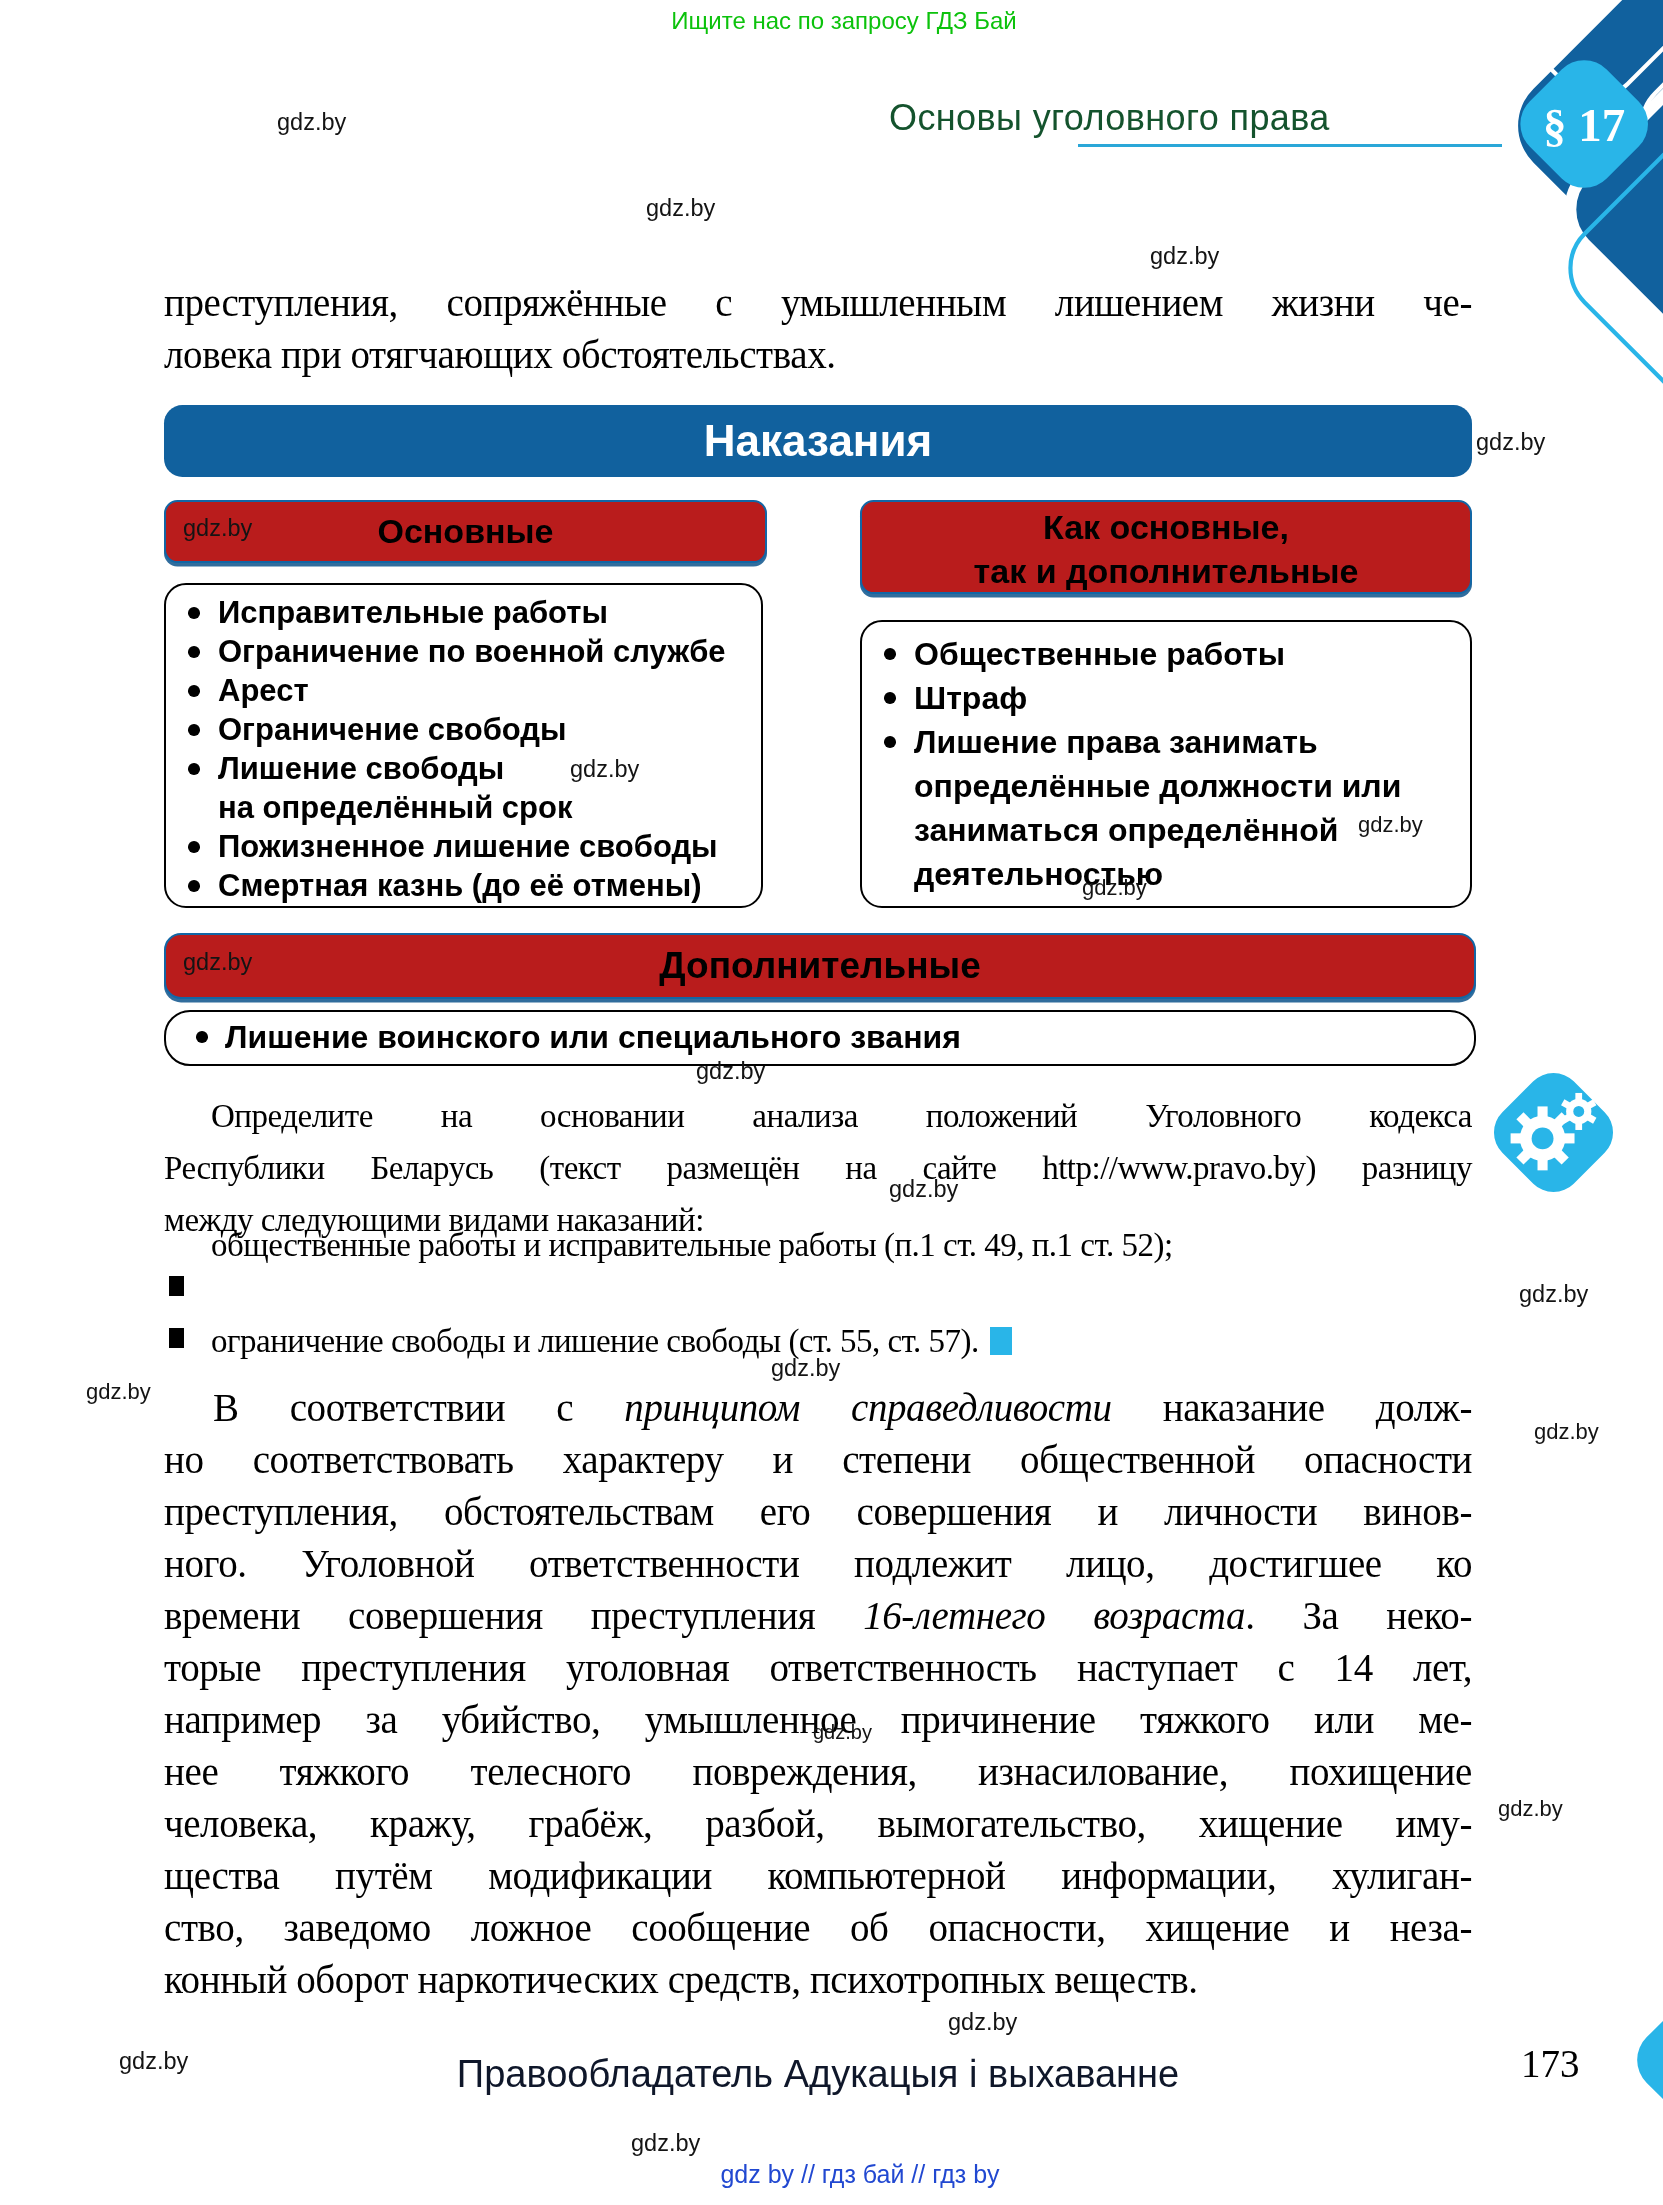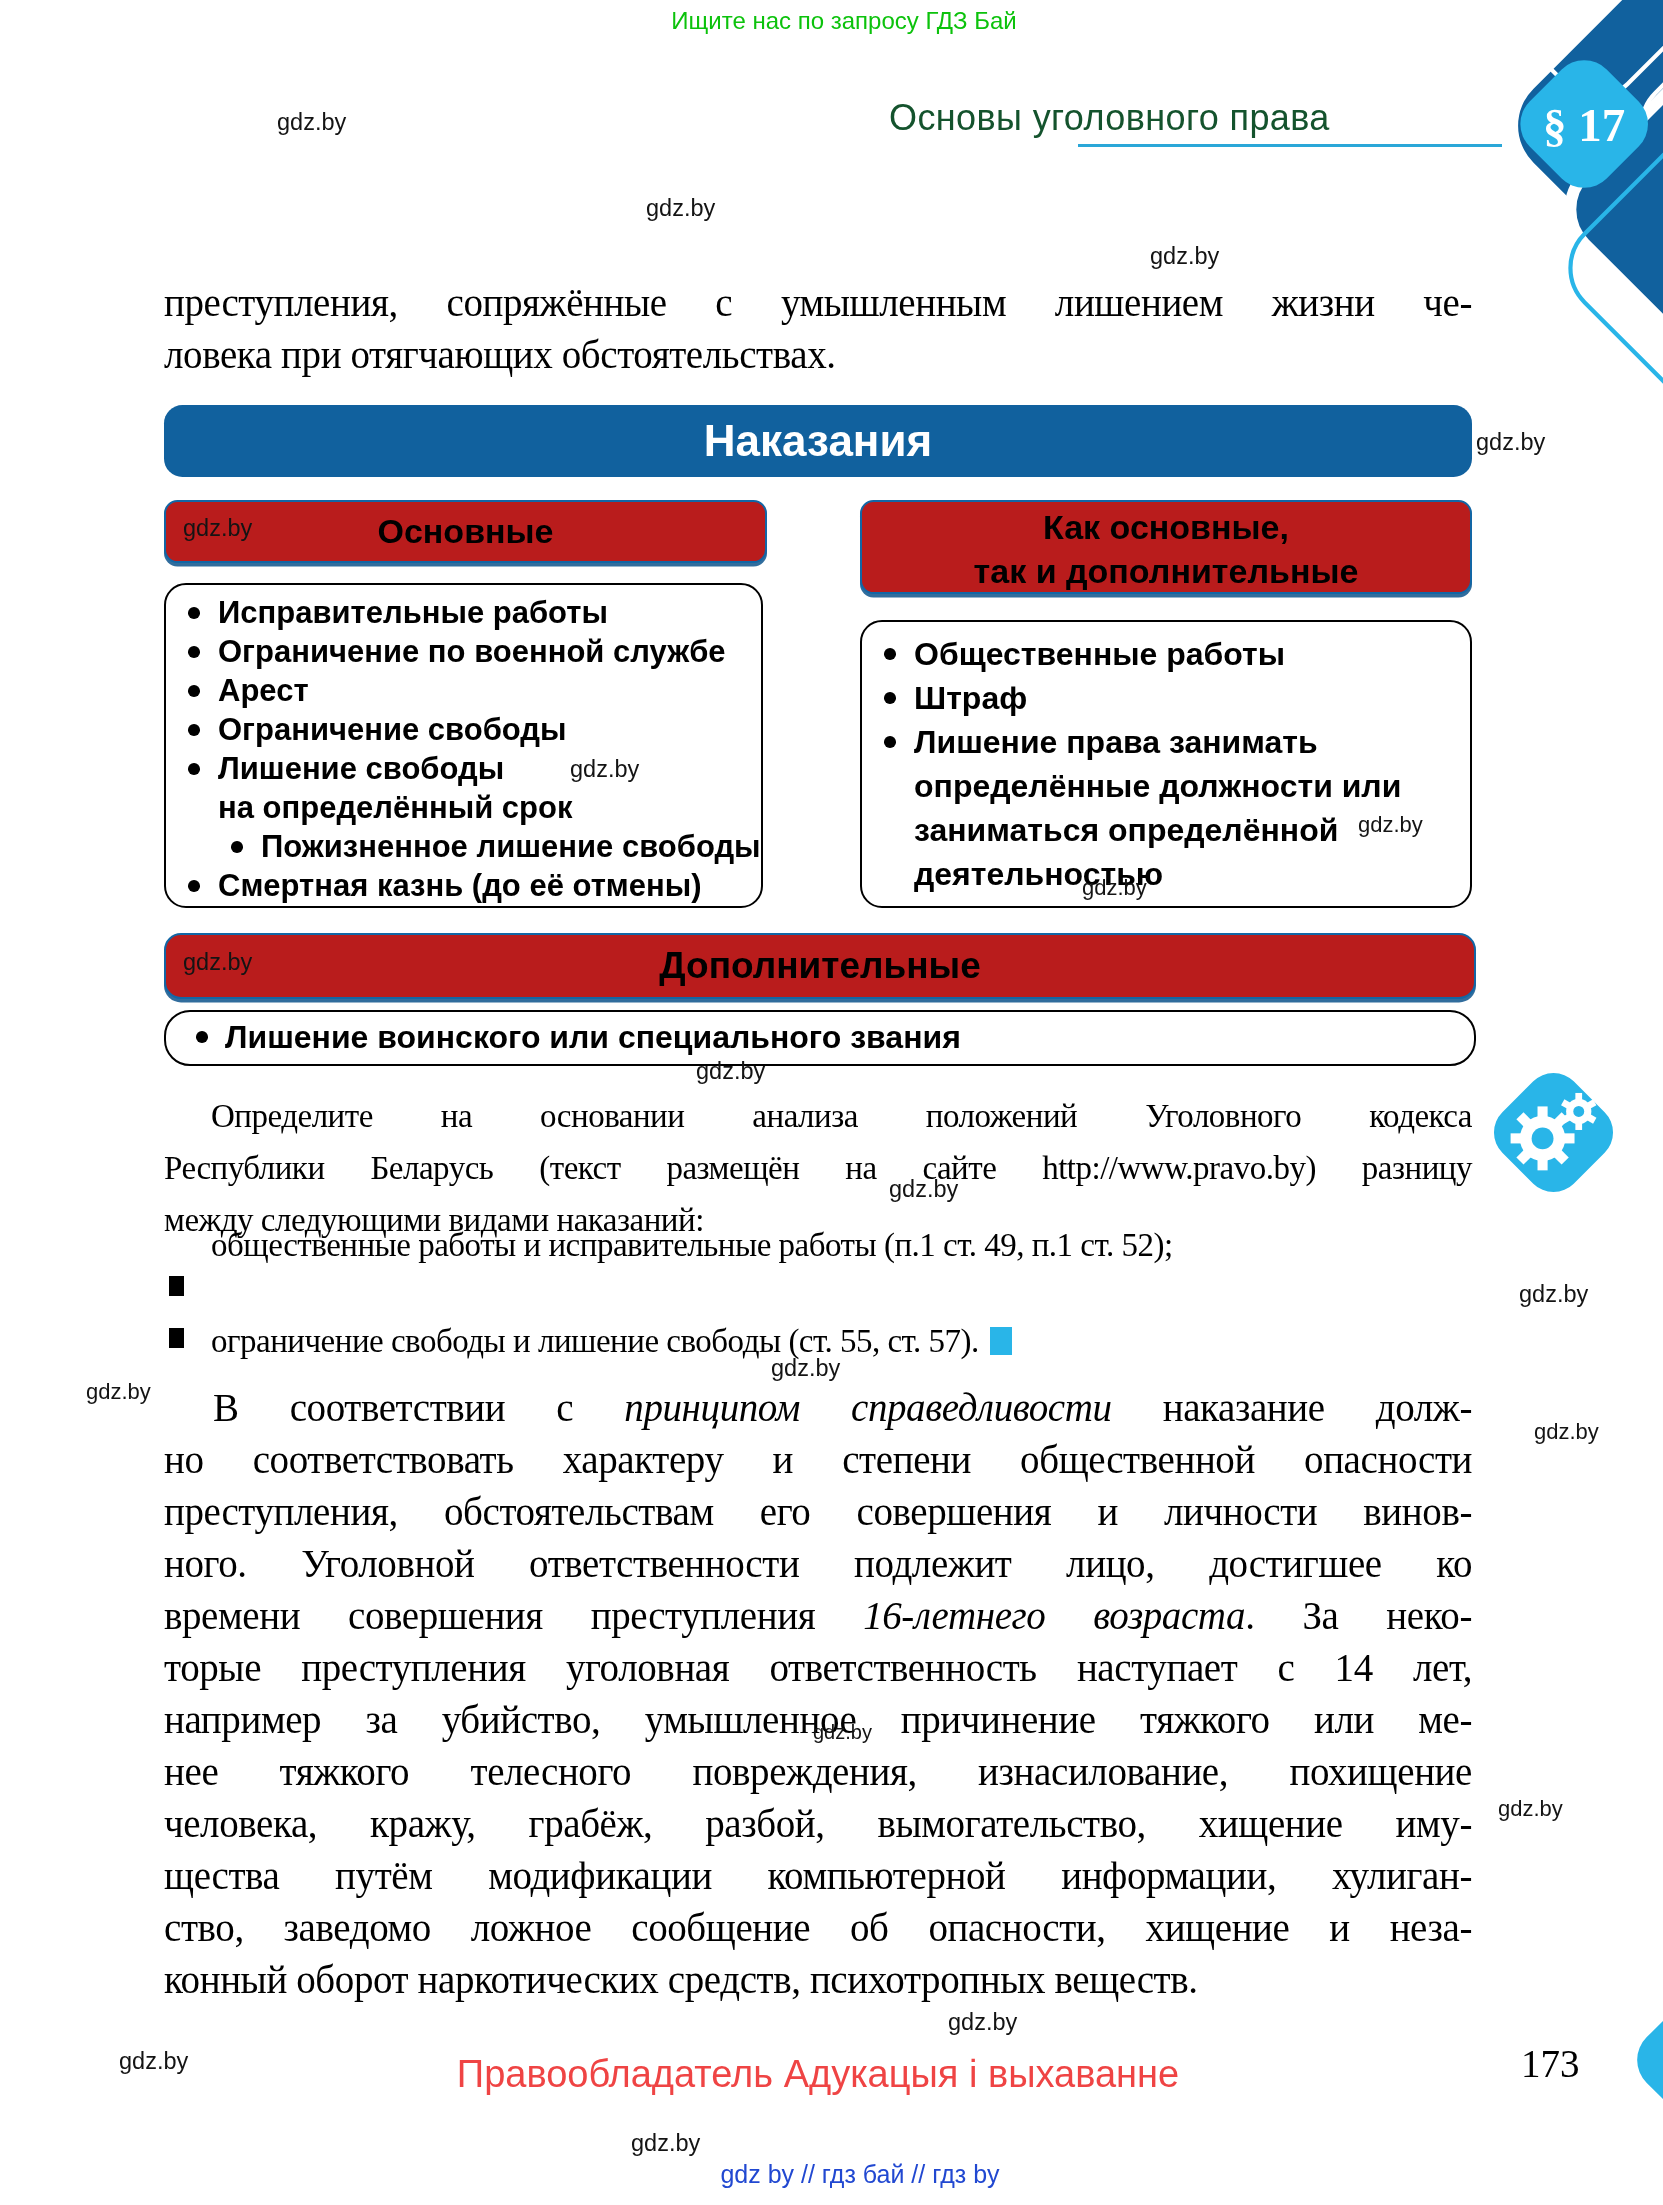--- a/index.html
+++ b/index.html
@@ -28,21 +28,21 @@
   }
   .white-box{
     position:absolute;background:#fff;border:2.5px solid #000;border-radius:22px;
   }
   .li-row{position:relative;padding-left:52px;font-weight:bold;}
   .dot{position:absolute;left:22px;top:50%;margin-top:-5.9px;width:11.7px;height:11.7px;border-radius:50%;background:#000;}
   .task{font-family:Liberation Serif, serif;font-size:33px;line-height:42px;letter-spacing:-0.5px;}
   .sq-bullet{position:absolute;width:15px;height:20px;background:#000;}
   .cyan-sq{display:inline-block;width:22px;height:28.5px;background:#29b5e8;margin-left:11.7px;vertical-align:-3.4px;}
   .footer-pink{position:absolute;left:164px;top:2053px;width:1308px;text-align:center;
-    font-size:38px;color:#ef4444;}
+    font-size:38px;color:#0f172a;}
   .page-num{position:absolute;left:1521px;top:2041px;font-family:"Liberation Serif",serif;font-size:39px;}
   .footer-links{position:absolute;left:0;top:2160px;width:100%;text-align:center;
     font-size:25px;color:#2148d1;padding-left:28px;}
   .corner-diamond{position:absolute;left:1650px;top:1997px;width:126px;height:126px;
     background:#29b5e8;border-radius:32px;transform:rotate(45deg);}
   em{font-style:italic;}
 </style>
 </head>
 <body>
 
@@ -74,21 +74,21 @@
     <span>Основные</span>
   </div>
 
   <div class="white-box" style="left:164px;top:583px;width:599px;height:325px;padding-top:8.4px;box-sizing:border-box;font-size:31px;">
     <div class="li-row" style="height:39px;line-height:39px;"><span class="dot"></span><span>Исправительные работы</span></div>
     <div class="li-row" style="height:39px;line-height:39px;"><span class="dot"></span><span>Ограничение по военной службе</span></div>
     <div class="li-row" style="height:39px;line-height:39px;"><span class="dot"></span><span>Арест</span></div>
     <div class="li-row" style="height:39px;line-height:39px;"><span class="dot"></span><span>Ограничение свободы</span></div>
     <div class="li-row" style="height:39px;line-height:39px;"><span class="dot"></span><span>Лишение свободы</span></div>
     <div class="li-row" style="height:39px;line-height:39px;"><span>на определённый срок</span></div>
-    <div class="li-row" style="height:39px;line-height:39px;margin-left:43px;"><span class="dot"></span><span>Пожизненное лишение свободы</span></div>
+    <div class="li-row" style="height:39px;line-height:39px;"><span class="dot"></span><span>Пожизненное лишение свободы</span></div>
     <div class="li-row" style="height:39px;line-height:39px;"><span class="dot"></span><span>Смертная казнь (до её отмены)</span></div>
   </div>
 
   <div class="cyan-head" style="left:860px;top:500px;width:612px;height:94px;font-size:34px;line-height:44px;padding-top:3.4px;box-sizing:border-box;">
     <div>Как основные,</div>
     <div>так и дополнительные</div>
   </div>
 
   <div class="white-box" style="left:860px;top:620px;width:612px;height:288px;padding-top:10px;box-sizing:border-box;font-size:32px;">
     <div class="li-row" style="height:44px;line-height:44px;"><span class="dot"></span><span>Общественные работы</span></div>

